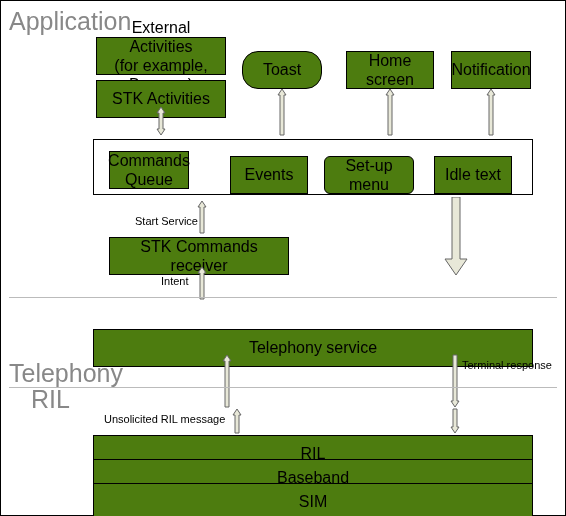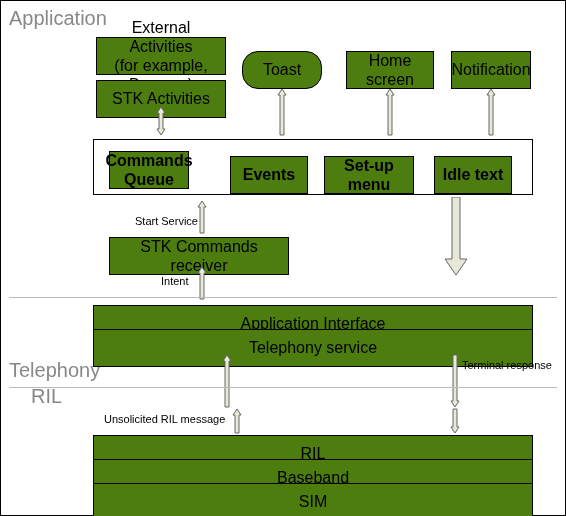--- a/index.html
+++ b/index.html
@@ -6,21 +6,21 @@
   body { font-family: Arial, sans-serif; background: #fff; }
   .canvas {
     width: 566px; height: 516px;
     border: 1px solid #000;
     position: relative;
     background: #fff;
   }
   .section-label {
     position: absolute;
     color: #888;
-    font-size: 20px;
+    font-size: 25px;
     font-weight: normal;
   }
   .box {
     position: absolute;
     border: 1px solid #000;
     background: #4d7c0f;
     font-size: 16px;
     text-align: center;
     display: flex;
     align-items: center;
@@ -81,25 +81,25 @@
     <svg width="16" height="54">
         <path d="M8 4 L4 10 L6 10 L6 50 L10 50 L10 10 L12 10 Z" fill="#e8e8d8" stroke="#666" stroke-width="1"></path>
       </svg>
   </div>
   <div class="arrow" style="left:482px; top:84px;">
     <svg width="16" height="54">
         <path d="M8 4 L4 10 L6 10 L6 50 L10 50 L10 10 L12 10 Z" fill="#e8e8d8" stroke="#666" stroke-width="1"></path>
       </svg>
   </div>
 
-  <div class="container-box" style="left:92px; top:138px; width:440px; height:56px;font-weight:bold;">
+  <div class="container-box" style="left:92px; top:138px; width:440px; height:56px;">
     <div class="box" style="left:15px; top:11px; width:80px; height:34px; white-space:pre-line;">Commands
 Queue</div>
     <div class="box" style="left:118px; top:16px; width:78px; height:24px;margin-left:18px;">Events</div>
-    <div class="box" style="left:230px; top:16px; width:90px; height:24px;">Set-up menu</div>
+    <div class="box" style="left:230px; top:16px; width:90px; height:24px;border-radius:6px;">Set-up menu</div>
     <div class="box" style="left:340px; top:16px; width:78px; height:24px;">Idle text</div>
   </div>
 
   <div class="arrow" style="left:193px; top:196px;">
     <svg width="16" height="40">
         <path d="M8 4 L4 10 L6 10 L6 36 L10 36 L10 10 L12 10 Z" fill="#e8e8d8" stroke="#666" stroke-width="1"></path>
       </svg>
   </div>
   <div class="label-text" style="left:134px; top:214px;">Start Service</div>
 
@@ -113,21 +113,20 @@
   <div class="label-text" style="left:160px; top:274px;">Intent</div>
 
   <div class="arrow" style="left:440px; top:196px;">
     <svg width="30" height="80">
         <path d="M11 0 L11 62 L4 62 L15 78 L26 62 L19 62 L19 0 Z" fill="#e8e8d8" stroke="#666" stroke-width="1"></path>
       </svg>
   </div>
 
   <div class="hr" style="top:296px;"></div>
 
-  <div class="box" style="left:92px; top:304px; width:440px; height:20px;">Application Interface</div>
   <div class="box" style="left:92px; top:328px; width:440px; height:20px;">Telephony service</div>
 
   <div class="arrow" style="left:218px; top:350px;">
     <svg width="16" height="60">
         <path d="M8 4 L4 10 L6 10 L6 56 L10 56 L10 10 L12 10 Z" fill="#e8e8d8" stroke="#666" stroke-width="1"></path>
       </svg>
   </div>
   <div class="arrow" style="left:446px; top:350px;">
     <svg width="16" height="60">
         <path d="M6 4 L6 50 L4 50 L8 56 L12 50 L10 50 L10 4 Z" fill="#e8e8d8" stroke="#666" stroke-width="1"></path>

